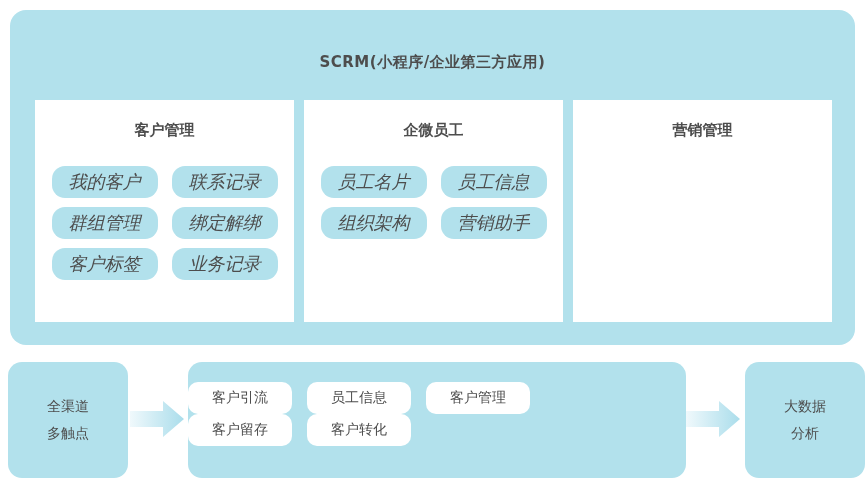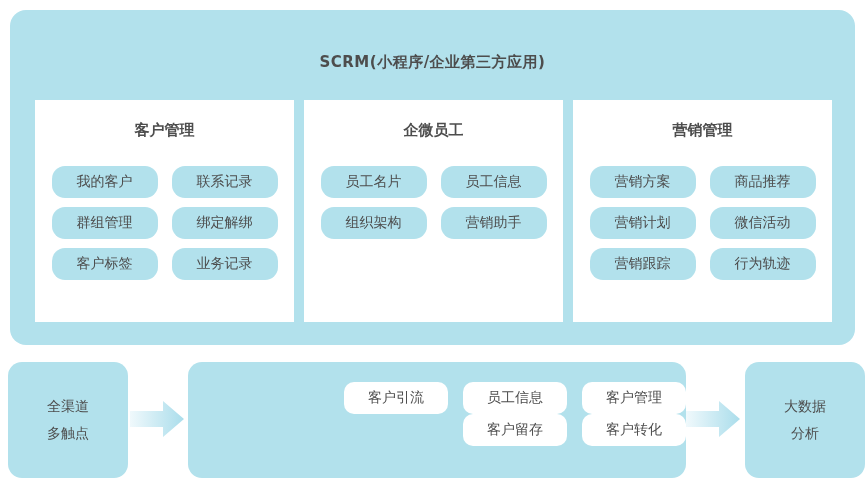--- a/index.html
+++ b/index.html
@@ -18,32 +18,32 @@
   .scrm-title{position:absolute;left:0;top:43px;width:100%;text-align:center;
         font-size:15px;font-weight:600;letter-spacing:.5px;color:var(--text);}
   .panels{position:absolute;left:25px;top:90px;width:797px;height:222px;
         display:flex;gap:10px;}
   .panel{flex:1;background:var(--white);display:flex;flex-direction:column;
         align-items:center;padding-top:21px;}
   .panel-title{font-size:15px;font-weight:bold;color:var(--text);margin-bottom:26px;}
   .panel-grid{display:grid;grid-template-columns:repeat(2,106px);gap:9px 14px;}
   .chip{height:32px;background:var(--blue);border-radius:13px;
         display:flex;align-items:center;justify-content:center;
-        font-size:14px;color:var(--text);}
+        font-size:18px;color:var(--text);font-style:italic;}
 
   
   .flow-box{position:absolute;top:362px;height:116px;background:var(--blue);
         border-radius:14px;display:flex;flex-direction:column;
         align-items:center;justify-content:center;
         font-size:14px;color:var(--text);line-height:1.95;}
   .box-source{left:8px;width:120px;}
   .box-process{left:188px;width:498px;display:block;}
   .box-result{left:745px;width:120px;}
 
-  .pill-row{display:flex;justify-content:flex-end;gap:15px;}
+  .pill-row{display:flex;justify-content:flex-start;gap:15px;}
   .pill-row.r1{margin-top:20px;}
   .pill-row.r2{}
   .pill{width:104px;height:32px;background:var(--white);border-radius:10px;
         display:flex;align-items:center;justify-content:center;
         font-size:14px;color:var(--text);}
 
   .arrow{position:absolute;top:397px;width:54px;height:44px;}
   .arrow-1{left:130px;}
   .arrow-2{left:686px;}
 </style>
@@ -74,28 +74,20 @@
         <div class="panel-grid">
           <div class="chip">员工名片</div>
           <div class="chip">员工信息</div>
           <div class="chip">组织架构</div>
           <div class="chip">营销助手</div>
         </div>
       </div>
 
       <div class="panel">
         <div class="panel-title">营销管理</div>
-        <div class="panel-grid">
-          <div class="chip">营销方案</div>
-          <div class="chip">商品推荐</div>
-          <div class="chip">营销计划</div>
-          <div class="chip">微信活动</div>
-          <div class="chip">营销跟踪</div>
-          <div class="chip">行为轨迹</div>
-        </div>
       </div>
 
     </div>
   </div>
 
   <div class="flow-box box-source">
     <span>全渠道</span>
     <span>多触点</span>
   </div>
 

